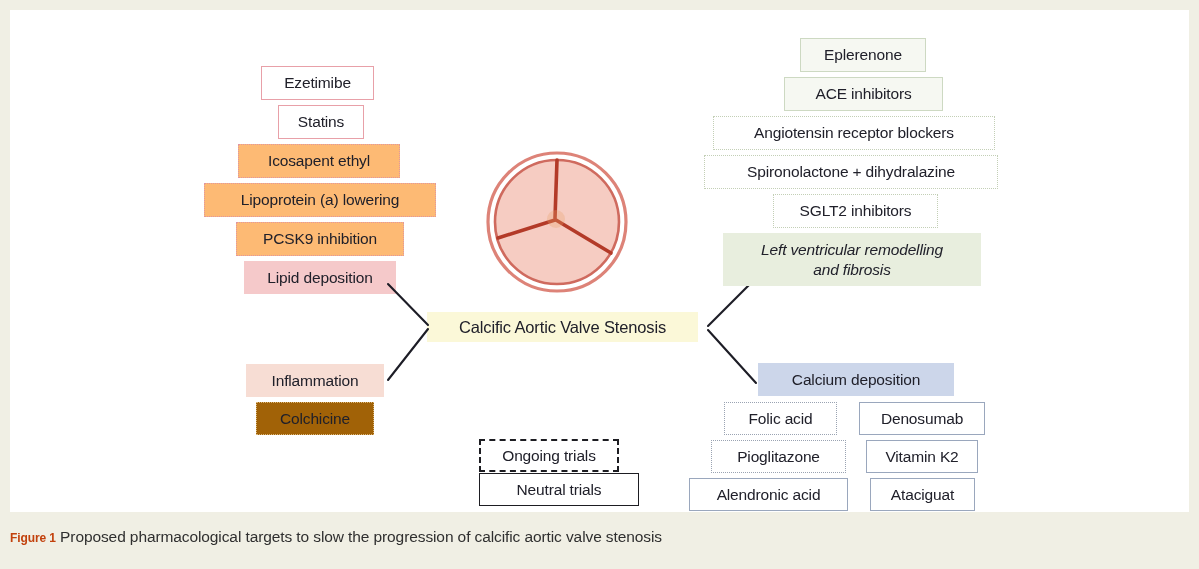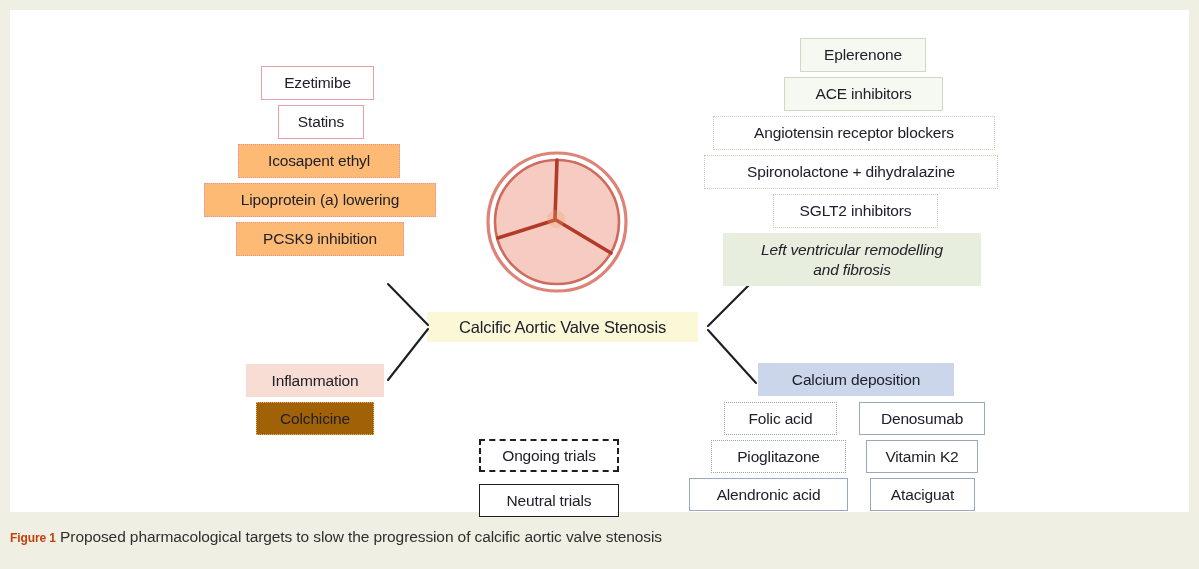--- a/index.html
+++ b/index.html
@@ -122,20 +122,23 @@
     </div>
 
     <div class="node dot-pink" style="left:194px; top:173px; width:232px; height:34px;">
       <span>Lipoprotein (a) lowering</span>
     </div>
 
     <div class="node dot-pink" style="left:226px; top:212px; width:168px; height:34px;">
       <span>PCSK9 inhibition</span>
     </div>
 
+    <div class="node fill-pink" style="left:234px; top:251px; width:152px; height:33px;">
+      <span>Lipid deposition</span>
+    </div>
 
     <div class="node" style="left:236px; top:354px; width:138px; height:33px; background:#f7ddd4; border:none;">
       <span>Inflammation</span>
     </div>
 
     <div class="node dot-tan" style="left:246px; top:392px; width:118px; height:33px;">
       <span>Colchicine</span>
     </div>
 
     <svg id="valve" viewBox="0 0 144 144">
@@ -217,21 +220,21 @@
     </div>
 
     <div class="node solid-blue" style="left:860px; top:468px; width:105px; height:33px;">
       <span>Ataciguat</span>
     </div>
 
     <div class="node legend-dash" style="left:469px; top:429px; width:140px; height:33px;">
       <span>Ongoing trials</span>
     </div>
 
-    <div class="node legend-solid" style="left:469px; top:474px; width:140px; height:33px;">
+    <div class="node legend-solid" style="left:469px; top:463px; width:160px; height:33px;">
       <span>Neutral trials</span>
     </div>
 
   </div>
 
   <div id="caption">
     <span class="fig-label">Figure 1</span><span> Proposed pharmacological targets to slow the progression of calcific aortic valve stenosis</span>
   </div>
 
 </div>

